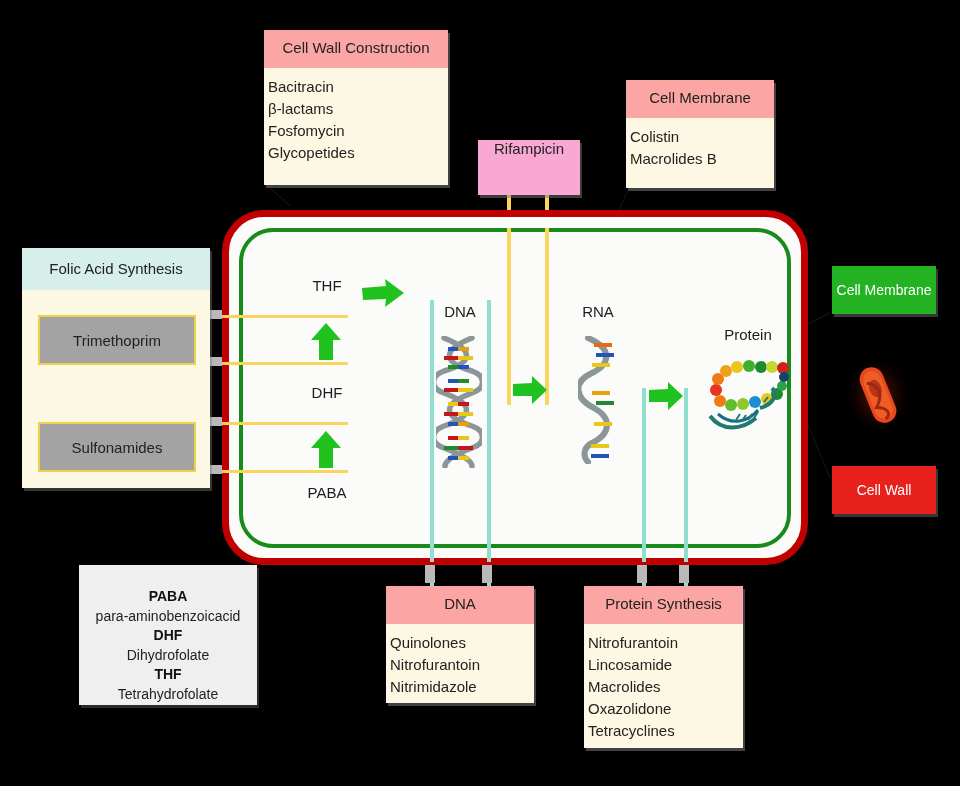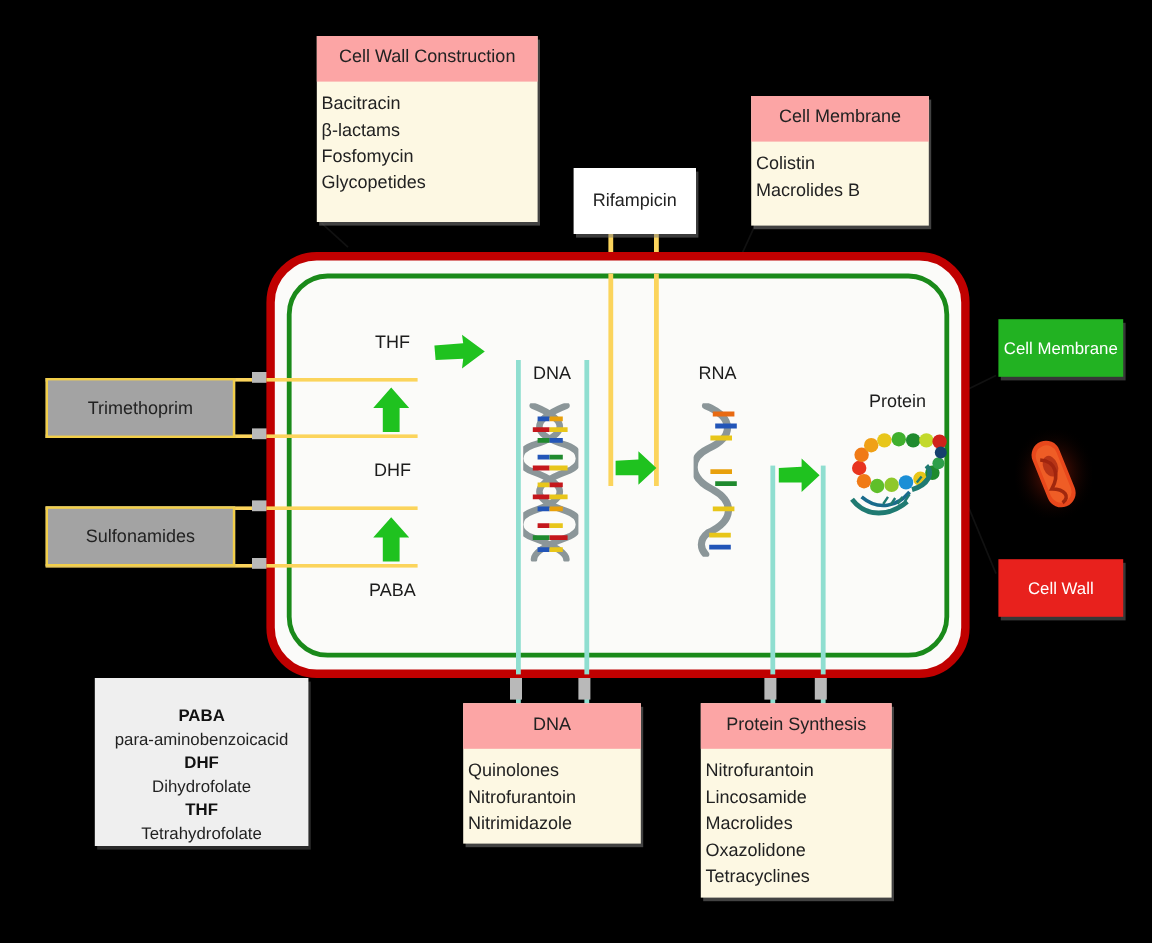--- a/index.html
+++ b/index.html
@@ -9,23 +9,23 @@
 
   
   .box{position:absolute;box-sizing:border-box;background:#fdf8e3;
        box-shadow:2px 3px 0 rgba(120,120,120,.55);}
   .box .bhead{background:#fca5a5;color:#222;text-align:center;
        font-size:15px;padding:10px 4px 11px;line-height:1.1;}
   .box .blist{padding:8px 4px 12px;text-align:left;}
   .box .blist div{font-size:15px;color:#222;line-height:22px;}
 
   
-  .plainbox{position:absolute;box-sizing:border-box;background:#ffffff;
+  .plainbox{position:absolute;box-sizing:border-box;background:#f9a8d4;
        box-shadow:2px 3px 0 rgba(120,120,120,.5);
-       display:flex;align-items:center;justify-content:center;
+       display:flex;justify-content:center;
        font-size:15px;color:#222;}
 
   
   #folic{position:absolute;left:22px;top:248px;width:188px;height:240px;
          background:#fdf8e3;box-shadow:2px 3px 0 rgba(120,120,120,.45);}
   #folic .bhead{background:#d6efea;font-size:15px;color:#222;text-align:center;
          padding:12px 4px 13px;}
   .subbox{position:absolute;box-sizing:border-box;border:2px solid #f2cf4a;
           background:#a3a3a3;display:flex;align-items:center;justify-content:center;
           font-size:15px;color:#222;}
@@ -244,20 +244,23 @@
     <div class="bhead">Protein Synthesis</div>
     <div class="blist">
       <div>Nitrofurantoin</div>
       <div>Lincosamide</div>
       <div>Macrolides</div>
       <div>Oxazolidone</div>
       <div>Tetracyclines</div>
     </div>
   </div>
 
+  <div id="folic">
+    <div class="bhead">Folic Acid Synthesis</div>
+  </div>
   <div class="subbox" style="left:38px;top:315px;width:158px;height:50px;">
     <span>Trimethoprim</span>
   </div>
   <div class="subbox" style="left:38px;top:422px;width:158px;height:50px;">
     <span>Sulfonamides</span>
   </div>
 
   <div class="badge" style="left:832px;top:266px;width:104px;height:48px;background:#22b222;">
     <span>Cell Membrane</span>
   </div>

